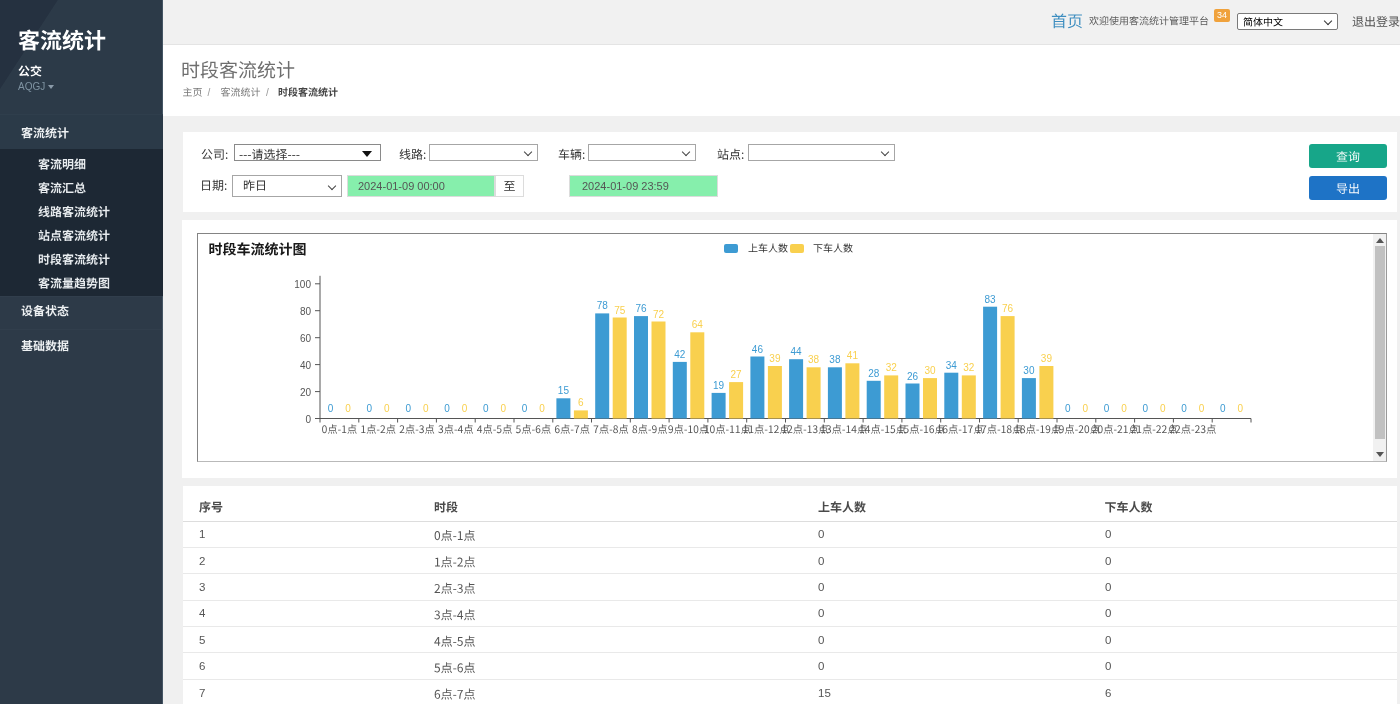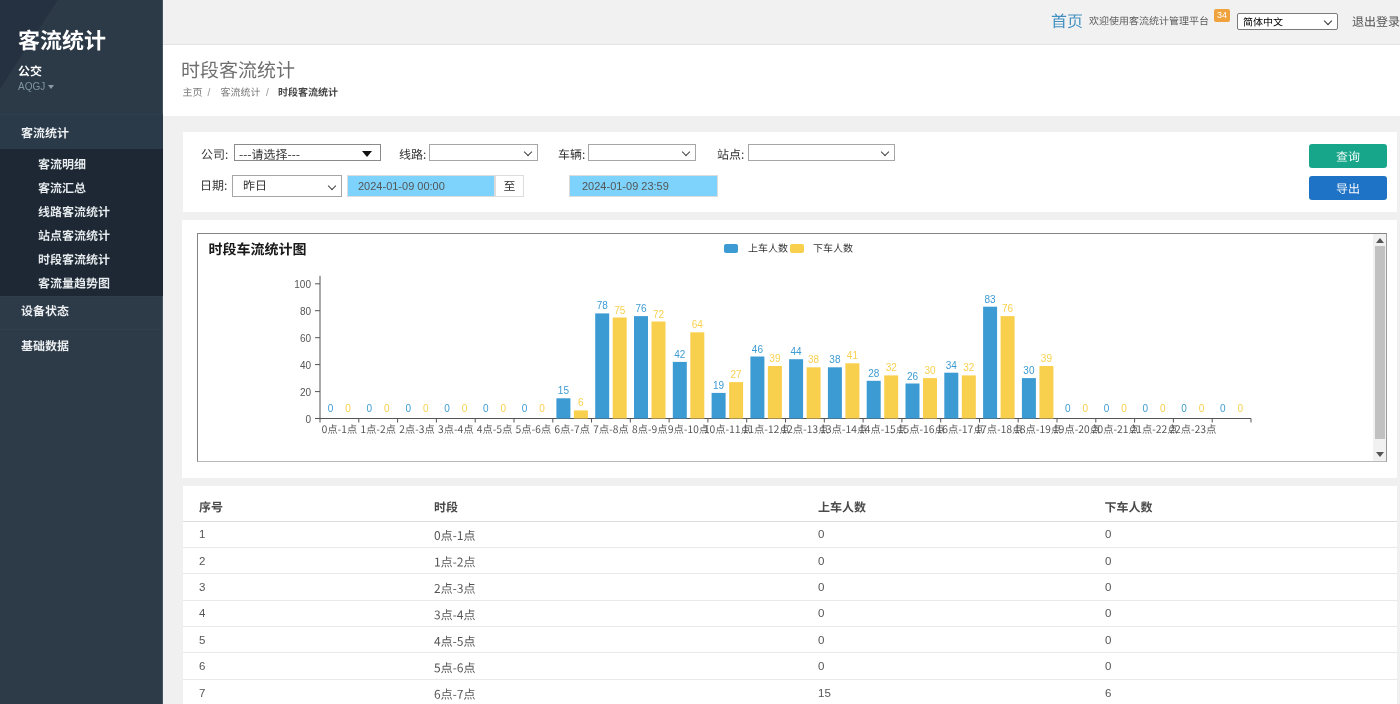--- a/index.html
+++ b/index.html
@@ -23,21 +23,21 @@
 .fsel { position:absolute; background:#fff; border:1px solid #a6a6a6; height:17px; }
 .fsel .chev { position:absolute; right:6px; top:3.5px; width:6px; height:6px; border-right:1.5px solid #444; border-bottom:1.5px solid #444; transform:rotate(45deg); }
 #sel1 { left:234px; top:144px; width:147px; border:1px solid #8a8a8a; }
 #sel1 .tri { position:absolute; right:8px; top:5.5px; width:0; height:0; border-left:5px solid transparent; border-right:5px solid transparent; border-top:6px solid #111; }
 #sel2 { left:429px; top:144px; width:109px; }
 #sel3 { left:588px; top:144px; width:108px; }
 #sel4 { left:748px; top:144px; width:147px; }
 #dsel { left:232px; top:175px; width:110px; height:22px; }
 #dsel .chev { top:7px !important; }
 #dsel .chev { top:7px; }
-.dinput { position:absolute; top:175px; height:22px; background:#7dd3fc; border:1px solid #dcdcdc; font-size:11px; color:#555; line-height:20px; }
+.dinput { position:absolute; top:175px; height:22px; background:#86efac; border:1px solid #dcdcdc; font-size:11px; color:#555; line-height:20px; }
 #din1 { left:347px; width:148px; padding-left:10px; }
 #zhi { position:absolute; left:495px; top:175px; width:29px; height:22px; background:#fff; border:1px solid #dcdcdc; }
 #din2 { left:524px; width:149px; padding-left:12px;margin-left:45px; }
 .btn { position:absolute; left:1309px; width:78px; height:24px; border-radius:3px; }
 #btn-q { top:144px; background:#17a689; }
 #btn-e { top:176px; background:#1e73c6; }
 #ccard { position:absolute; left:182px; top:220px; width:1215px; height:258px; background:#fff; }
 #cbox { position:absolute; left:197px; top:233px; width:1190px; height:229px; background:#fff; border:1px solid #848484; border-bottom-color:#b9b9b9; border-right-color:#9a9a9a; }
 .lg-sw { position:absolute; top:244px; width:14px; height:9px; border-radius:2px; }
 #csvg { position:absolute; left:198px; top:234px; }

